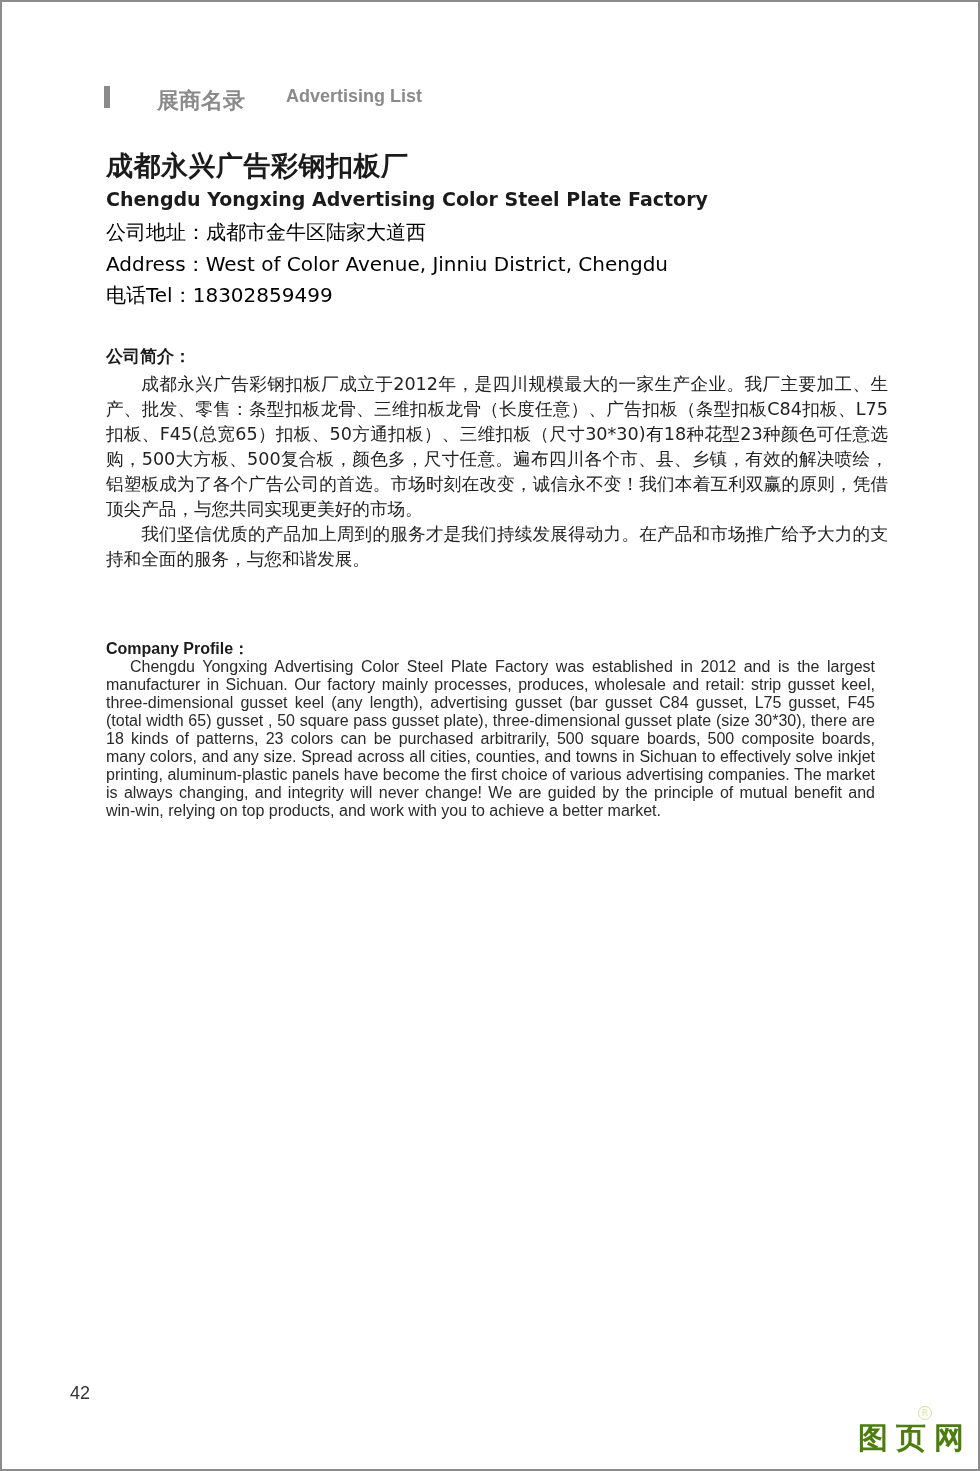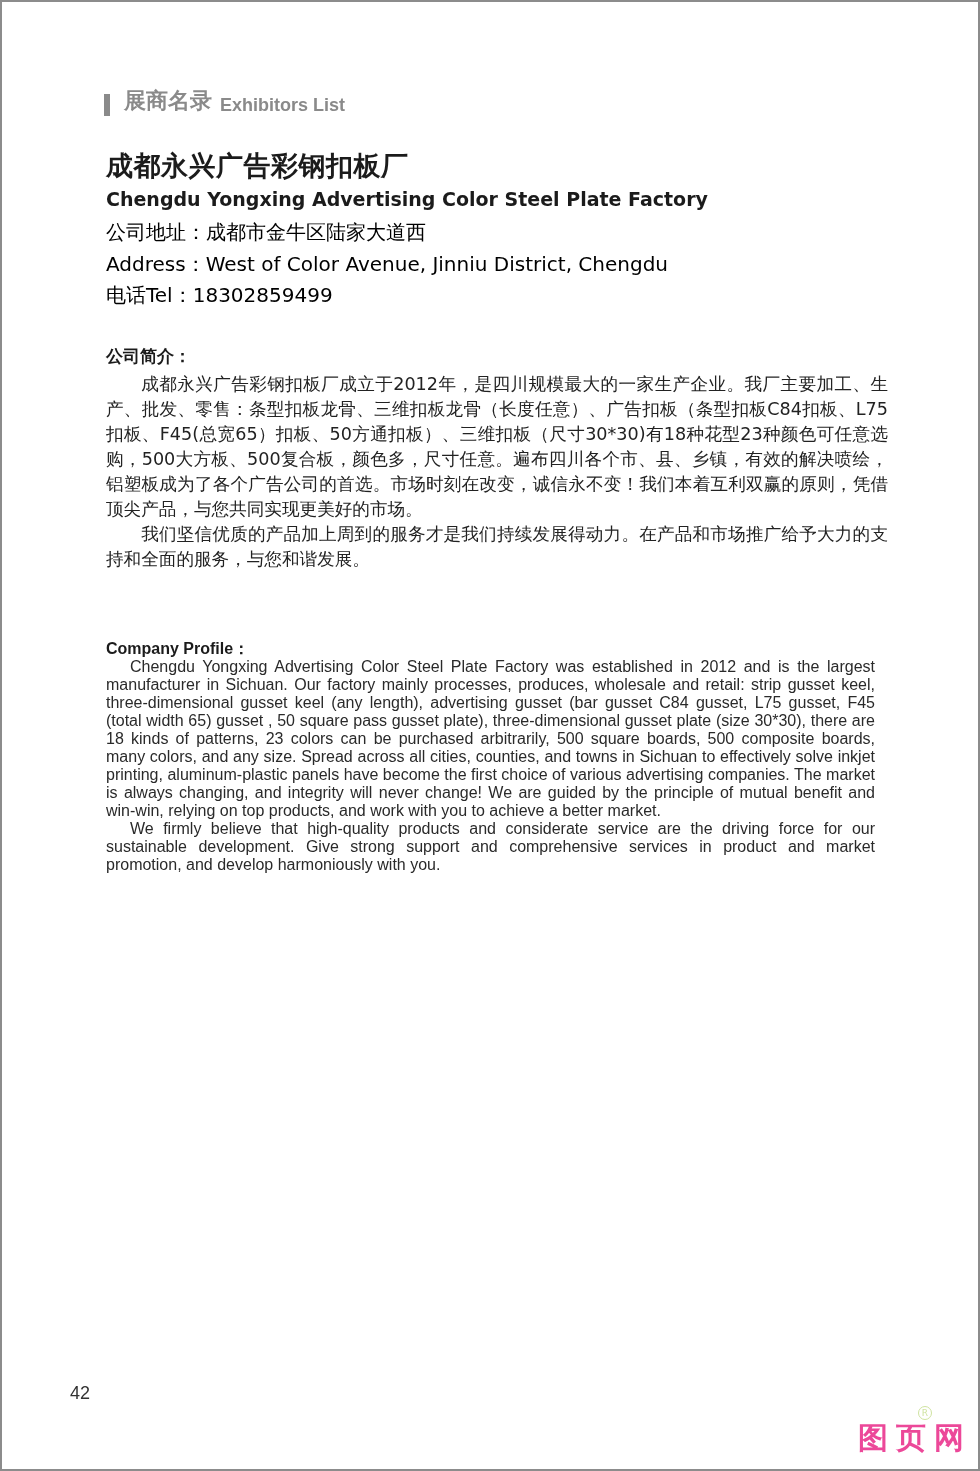--- a/index.html
+++ b/index.html
@@ -6,21 +6,21 @@
     body {
       width: 980px; height: 1471px; position: relative; overflow: hidden;
       font-family: "Liberation Sans", "DejaVu Sans", sans-serif;
       color: #222;
     }
     .page-border {
       position: absolute; left: 0; top: 0; width: 976px; height: 1467px;
       border: 2px solid #8c8c8c; border-bottom-width: 2px;
     }
     .section-header {
-      position: absolute; left: 104px; top: 86px; display: flex; align-items: flex-end;
+      position: absolute; left: 104px; top: 86px; display: flex; align-items: flex-start; gap: 33px;
     }
     .section-bar { width: 6px; height: 22px; background: #8a8a8a; margin-right: 14px; }
     .section-cn { font-size: 22px; font-weight: bold; color: #8a8a8a; font-family: "DejaVu Sans", sans-serif; }
     .section-en { font-size: 18px; font-weight: bold; color: #8a8a8a; margin-left: 8px; }
 
     .company-cn {
       position: absolute; left: 106px; top: 148px; font-size: 27px; font-weight: bold;
       color: #1b1b1b; font-family: "DejaVu Sans", sans-serif; letter-spacing: 0.5px;
     }
     .company-en {
@@ -55,56 +55,55 @@
       font-size: 16px; line-height: 18px; color: #2a2a2a; text-align: justify;
       font-family: "Liberation Sans", sans-serif;
     }
     .profile-en p { margin: 0; text-indent: 1.5em; }
 
     .page-number {
       position: absolute; left: 70px; top: 1383px; font-size: 18px; color: #333;
     }
     .watermark {
       position: absolute; left: 858px; top: 1418px; display: flex; align-items: flex-end;
-      font-family: "DejaVu Sans", sans-serif; font-weight: bold; color: #ec4899;
+      font-family: "DejaVu Sans", sans-serif; font-weight: bold; color: #4d7c0f;
       font-size: 30px; letter-spacing: 8px;
     }
     .watermark-mark {
       position: absolute; left: 918px; top: 1406px; width: 12px; height: 12px;
       border: 1px solid #cfe3a0; border-radius: 50%; font-size: 9px; color: #cfe3a0;
       text-align: center; line-height: 12px; font-family: "DejaVu Sans", sans-serif;
     }
   </style>
 </head>
 <body>
 
 <div class="page-border"></div>
 
 <div class="section-header">
   <div class="section-bar"></div>
   <span class="section-cn">展商名录</span>
-  <span class="section-en">Exhibitors List</span>
+  <span class="section-en">Advertising List</span>
 </div>
 
 <div class="company-cn">成都永兴广告彩钢扣板厂</div>
 <div class="company-en">Chengdu Yongxing Advertising Color Steel Plate Factory</div>
 <div class="info-line info-addr-cn">公司地址：成都市金牛区陆家大道西</div>
 <div class="info-line info-addr-en">Address：West of Color Avenue, Jinniu District, Chengdu</div>
 <div class="info-line info-tel">电话Tel：18302859499</div>
 
 <div class="intro-title">公司简介：</div>
 <div class="intro-cn">
   <p>成都永兴广告彩钢扣板厂成立于2012年，是四川规模最大的一家生产企业。我厂主要加工、生产、批发、零售：条型扣板龙骨、三维扣板龙骨（长度任意）、广告扣板（条型扣板C84扣板、L75扣板、F45(总宽65）扣板、50方通扣板）、三维扣板（尺寸30*30)有18种花型23种颜色可任意选购，500大方板、500复合板，颜色多，尺寸任意。遍布四川各个市、县、乡镇，有效的解决喷绘，铝塑板成为了各个广告公司的首选。市场时刻在改变，诚信永不变！我们本着互利双赢的原则，凭借顶尖产品，与您共同实现更美好的市场。</p>
   <p>我们坚信优质的产品加上周到的服务才是我们持续发展得动力。在产品和市场推广给予大力的支持和全面的服务，与您和谐发展。</p>
 </div>
 
 <div class="profile-title">Company Profile：</div>
 <div class="profile-en">
   <p>Chengdu Yongxing Advertising Color Steel Plate Factory was established in 2012 and is the largest manufacturer in Sichuan. Our factory mainly processes, produces, wholesale and retail: strip gusset keel, three-dimensional gusset keel (any length), advertising gusset (bar gusset C84 gusset, L75 gusset, F45 (total width 65) gusset , 50 square pass gusset plate), three-dimensional gusset plate (size 30*30), there are 18 kinds of patterns, 23 colors can be purchased arbitrarily, 500 square boards, 500 composite boards, many colors, and any size. Spread across all cities, counties, and towns in Sichuan to effectively solve inkjet printing, aluminum-plastic panels have become the first choice of various advertising companies. The market is always changing, and integrity will never change! We are guided by the principle of mutual benefit and win-win, relying on top products, and work with you to achieve a better market.</p>
-  <p>We firmly believe that high-quality products and considerate service are the driving force for our sustainable development. Give strong support and comprehensive services in product and market promotion, and develop harmoniously with you.</p>
 </div>
 
 <div class="page-number">42</div>
 
 <div class="watermark">
   <span>图页网</span>
 </div>
 <div class="watermark-mark">R</div>
 
 </body></html>

